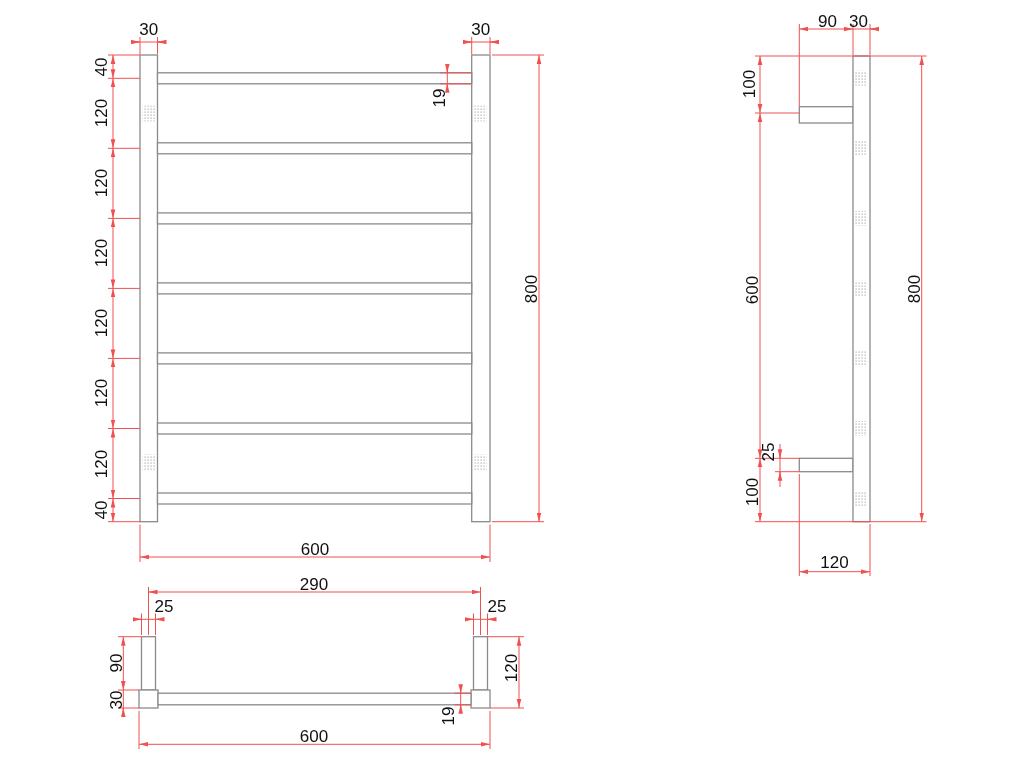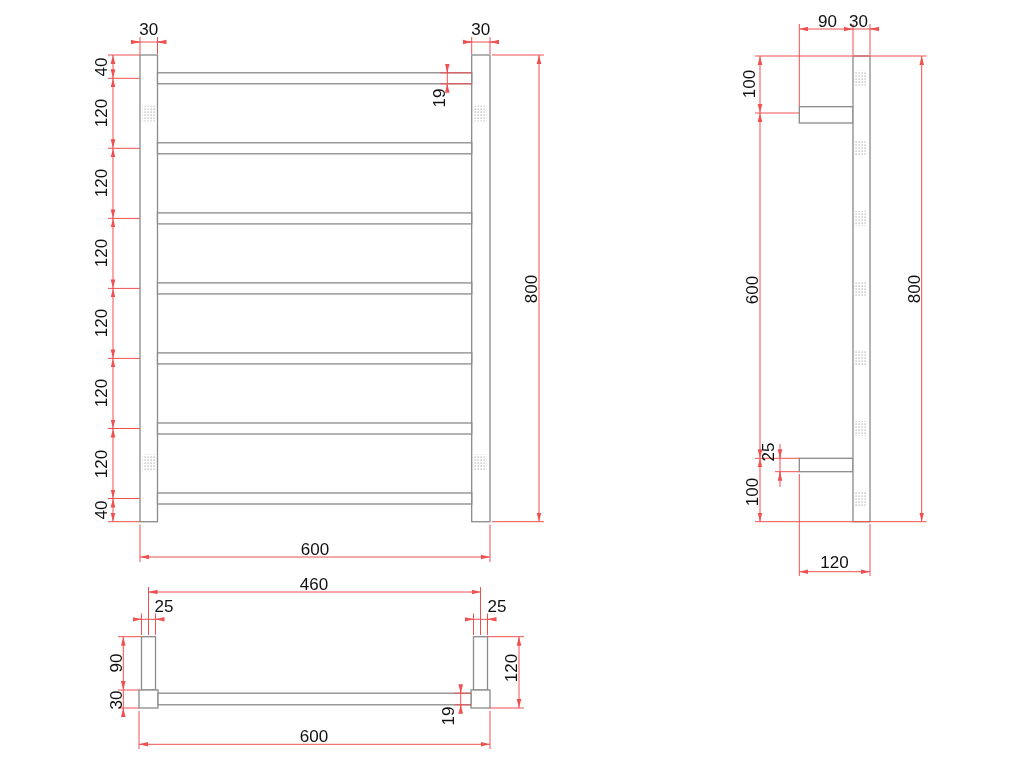--- a/index.html
+++ b/index.html
@@ -191,21 +191,21 @@
 
 <div class="dim-label" style="left:827.5px;top:20.5px">90</div>
 <div class="dim-label" style="left:858.5px;top:20.5px">30</div>
 <div class="dim-label rot" style="left:748.5px;top:84px">100</div>
 <div class="dim-label rot" style="left:751.5px;top:289.5px">600</div>
 <div class="dim-label rot" style="left:752px;top:492px">100</div>
 <div class="dim-label rot" style="left:767.5px;top:451.5px">25</div>
 <div class="dim-label rot" style="left:913.5px;top:289px">800</div>
 <div class="dim-label" style="left:834.5px;top:562px">120</div>
 
-<div class="dim-label" style="left:314px;top:583.5px">460</div>
+<div class="dim-label" style="left:314px;top:583.5px">290</div>
 <div class="dim-label" style="left:164px;top:606px">25</div>
 <div class="dim-label" style="left:497px;top:606px">25</div>
 <div class="dim-label rot" style="left:115.5px;top:662.5px">90</div>
 <div class="dim-label rot" style="left:115.5px;top:700px">30</div>
 <div class="dim-label rot" style="left:511px;top:668px">120</div>
 <div class="dim-label rot" style="left:447.5px;top:716px">19</div>
 <div class="dim-label" style="left:314px;top:735.5px">600</div>
 
 </div>
 

